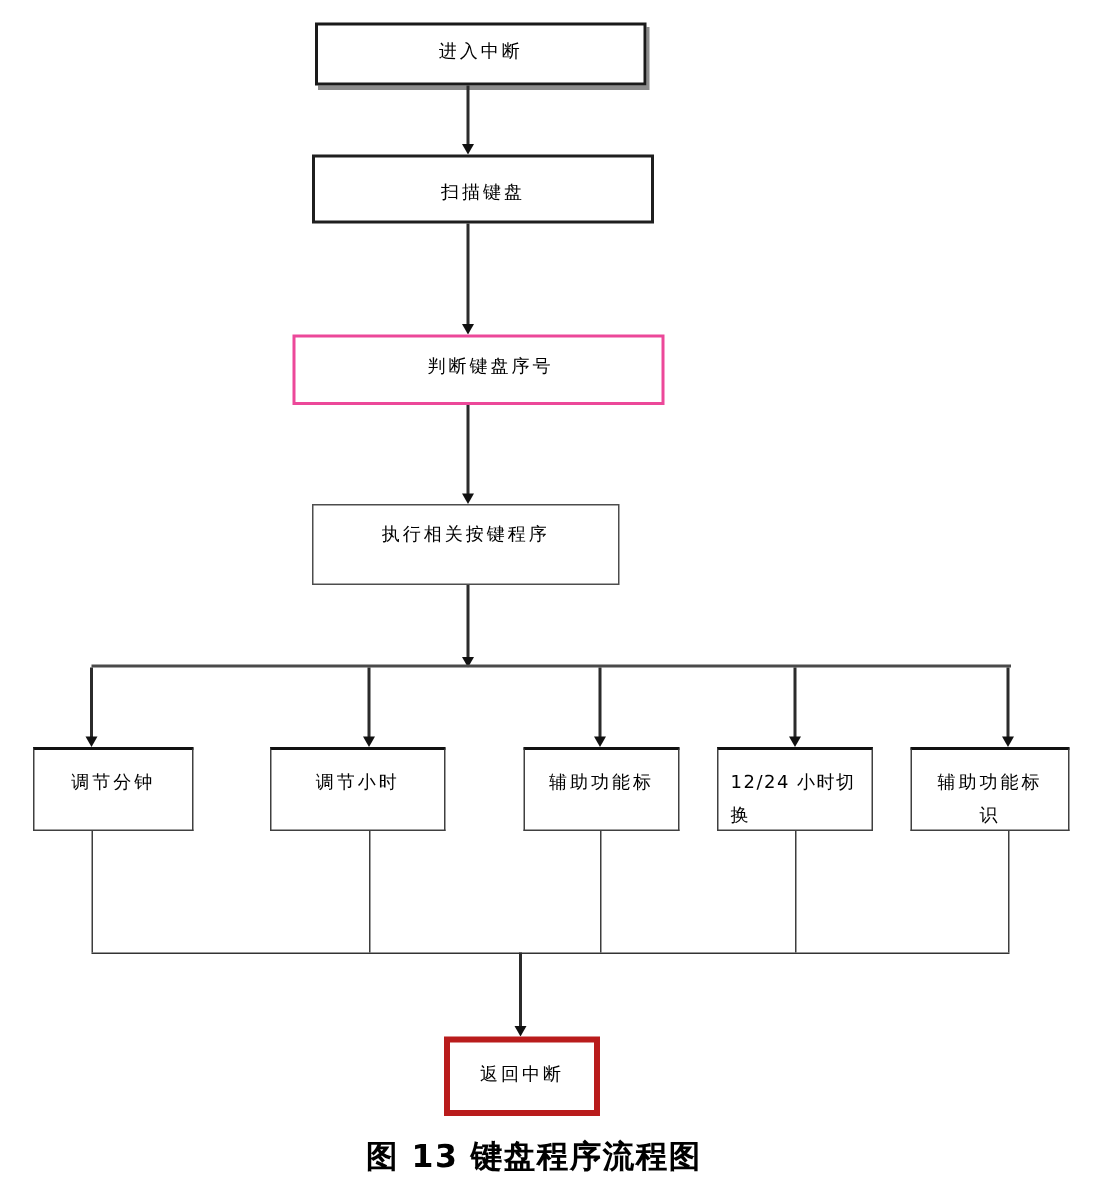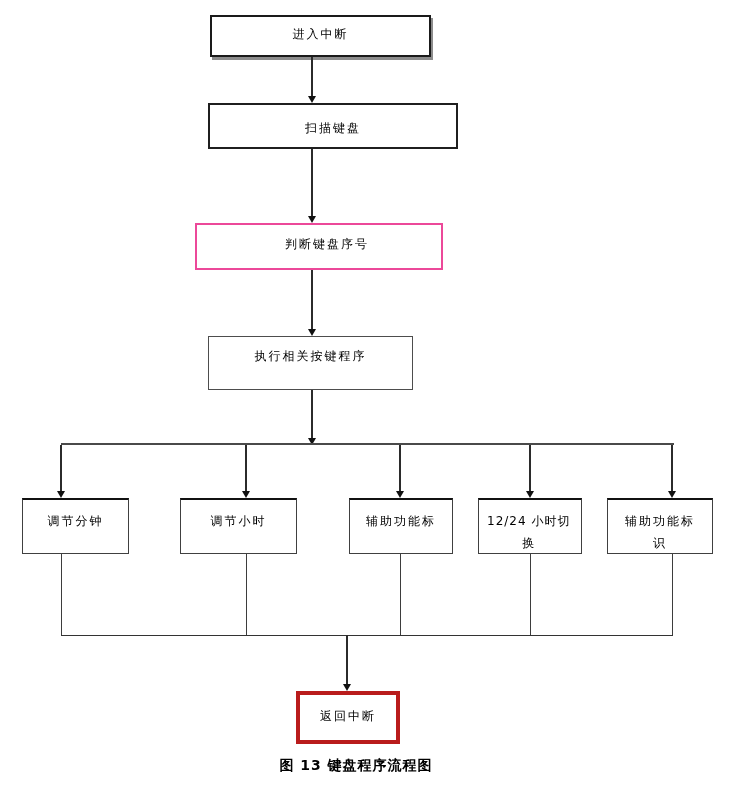--- a/index.html
+++ b/index.html
@@ -25,41 +25,41 @@
     color: #000000;
     font-size: 12px;
     line-height: 22px;
     letter-spacing: 2px;
     text-align: center;
   }
   
   .n-enter   { left: 210px; top: 15px;  width: 221px; height: 42px;
                border: 2px solid #1a1a1a; box-shadow: 2px 3px 0 #8c8c8c;
                padding-top: 6px; }
-  .n-scan    { left: 208px; top: 103px; width: 250px; height: 46px;
+  .n-scan    { left: 208px; top: 103px; width: 228px; height: 46px;
                border: 2px solid #1f1f1f; padding-top: 12px; }
   .n-judge   { left: 195px; top: 223px; width: 248px; height: 47px;
                border: 2px solid #ec4899; padding-top: 8px; padding-left: 16px; }
   .n-exec    { left: 208px; top: 336px; width: 205px; height: 54px;
                border: 1px solid #4d4d4d; padding-top: 8px; }
   
   .row-box   { top: 498px; height: 56px;
                border: 1px solid #404040; border-top: 2px solid #111111;
                padding-top: 10px; }
   .n-minute  { left: 22px;  width: 107px; }
   .n-hour    { left: 180px; width: 117px; text-align: right; }
   .n-week    { left: 349px; width: 104px; }
   .n-mode    { left: 478px; width: 104px;
                justify-content: flex-start; text-align: left;
                padding-left: 8px; letter-spacing: 1px; }
   .n-aux     { left: 607px; width: 106px; }
   .n-return  { left: 296px; top: 691px; width: 104px; height: 53px;
                border: 4px solid #b91c1c; padding-top: 10px; }
   .multiline { display: block; }
-  .multiline span { display: block; text-align: center; }
+  .multiline span { display: block; }
   
   .vline, .hline {
     position: absolute;
     background: #2b2b2b;
   }
   .vline { width: 2px; }
   .hline { height: 2px; }
   .thin  { background: #3d3d3d; }
   .v-spine-1 { left: 311px; top: 57px;  height: 40px; }
   .v-spine-2 { left: 311px; top: 149px; height: 68px; }
@@ -95,21 +95,21 @@
   .a-drop-3  { left: 396px; top: 491px; }
   .a-drop-4  { left: 526px; top: 491px; }
   .a-drop-5  { left: 668px; top: 491px; }
   .a-final   { left: 343px; top: 684px; }
   .caption {
     position: absolute;
     left: 0;
     top: 757px;
     width: 712px;
     text-align: center;
-    font-size: 14px;
+    font-size: 21px;
     font-weight: bold;
     color: #000000;
     letter-spacing: 1px;
   }
 </style>
 </head>
 <body>
 
 <div class="canvas">
 

